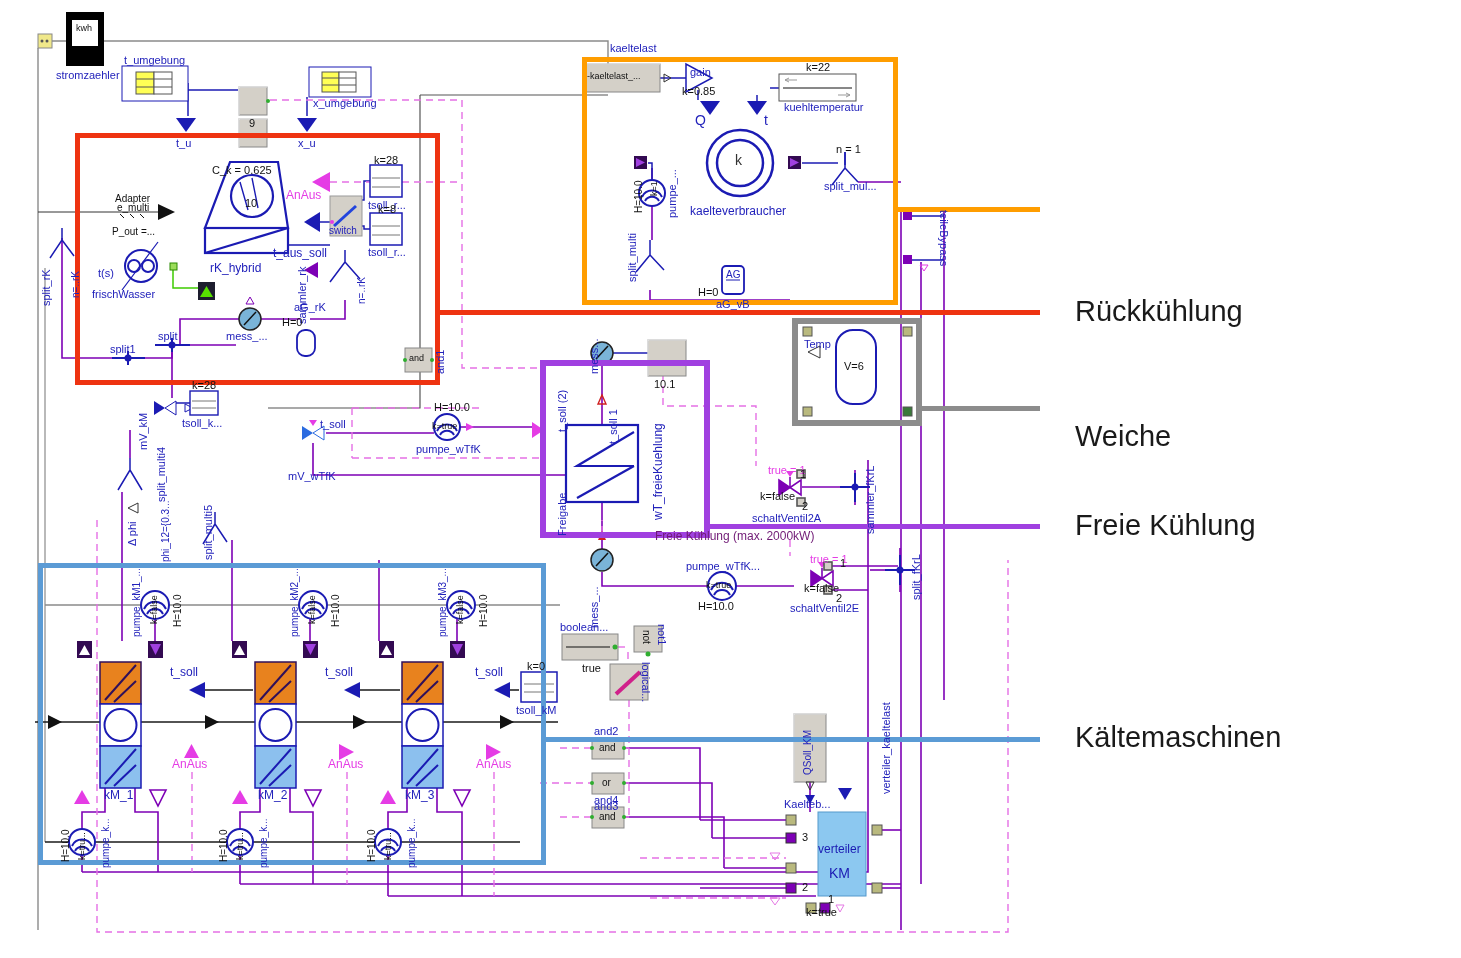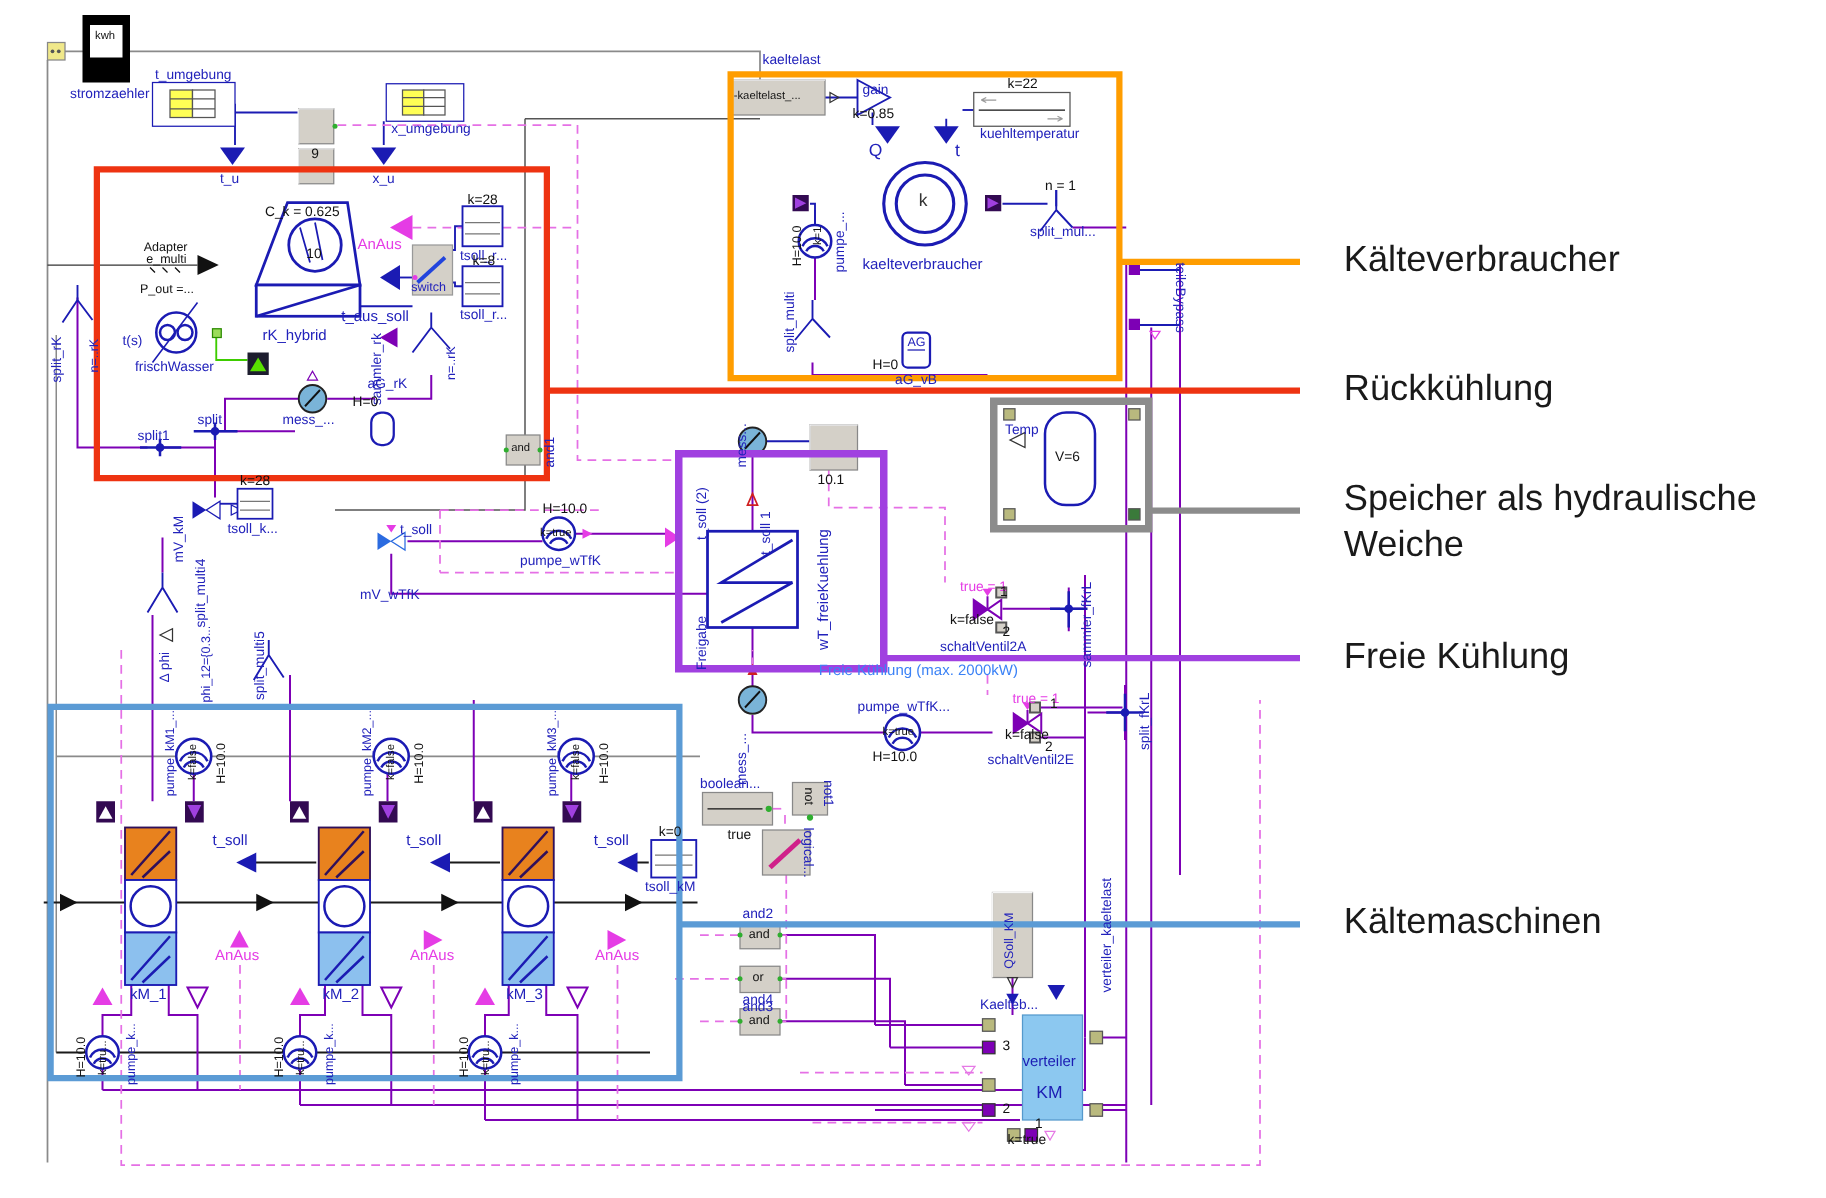--- a/index.html
+++ b/index.html
@@ -4,21 +4,21 @@
 <style>
   html,body{margin:0;padding:0;background:#fff;}
   #canvas{position:relative;width:1461px;height:958px;background:#fff;overflow:hidden;
           font-family:"Liberation Sans",sans-serif;}
   #wires{position:absolute;left:0;top:0;z-index:1;}
   .region{position:absolute;z-index:3;box-sizing:border-box;background:transparent;}
   .callout{position:absolute;z-index:3;height:5px;}
   .lbl{position:absolute;z-index:4;font-size:11px;color:#2222bb;white-space:nowrap;line-height:1.1;}
   .k{color:#111;}
   .m{color:#e53ce5;}
-  .rd{color:#3b82f6;}
+  .rd{color:#701a75;}
   .s9{font-size:9px;}
   .s10{font-size:10px;}
   .s12{font-size:12px;}
   .s14{font-size:14px;}
   .v{transform:rotate(-90deg);transform-origin:0 0;}
   .vc{transform:rotate(90deg);transform-origin:0 0;}
   .big{font-size:29px;color:#1a1a1a;}
 </style>
 </head>
 <body>
@@ -492,23 +492,21 @@
 <div class="region" style="left:792px;top:318px;width:130px;height:108px;border:6px solid #8c8c8c;"></div>
 <div class="region" style="left:540px;top:360px;width:170px;height:178px;border:6px solid #a040e0;"></div>
 <div class="region" style="left:38px;top:563px;width:508px;height:302px;border:5px solid #5b9bd5;"></div>
 
 <div class="callout" style="left:897px;top:207px;width:143px;background:#ff9d00;"></div>
 <div class="callout" style="left:440px;top:310px;width:600px;background:#ee3311;"></div>
 <div class="callout" style="left:919px;top:406px;width:121px;background:#8c8c8c;"></div>
 <div class="callout" style="left:707px;top:524px;width:333px;background:#a040e0;"></div>
 <div class="callout" style="left:544px;top:737px;width:496px;background:#5b9bd5;"></div>
 
-<div class="lbl big" style="left:1075px;top:193px;">Kälteverbraucher</div>
 <div class="lbl big" style="left:1075px;top:296px;">Rückkühlung</div>
-<div class="lbl big" style="left:1075px;top:384px;">Speicher als hydraulische</div>
 <div class="lbl big" style="left:1075px;top:421px;">Weiche</div>
 <div class="lbl big" style="left:1075px;top:510px;">Freie Kühlung</div>
 <div class="lbl big" style="left:1075px;top:722px;">Kältemaschinen</div>
 
 <div class="lbl k s9" style="left:76px;top:24px;">kwh</div>
 <div class="lbl" style="left:56px;top:69px;">stromzaehler</div>
 <div class="lbl" style="left:124px;top:54px;">t_umgebung</div>
 <div class="lbl" style="left:313px;top:97px;">x_umgebung</div>
 <div class="lbl k" style="left:249px;top:117px;">9</div>
 <div class="lbl k" style="left:245px;top:149px;margin-top:48px;">10</div>
@@ -521,21 +519,21 @@
 <div class="lbl k s10" style="left:117px;top:202px;">e_multi</div>
 <div class="lbl k s10" style="left:112px;top:226px;">P_out =...</div>
 <div class="lbl s12" style="left:210px;top:262px;">rK_hybrid</div>
 <div class="lbl s12" style="left:273px;top:247px;">t_aus_soll</div>
 <div class="lbl s10" style="left:329px;top:225px;">switch</div>
 <div class="lbl k" style="left:374px;top:154px;">k=28</div>
 <div class="lbl" style="left:368px;top:199px;">tsoll_r...</div>
 <div class="lbl k" style="left:378px;top:203px;">k=8</div>
 <div class="lbl" style="left:368px;top:246px;">tsoll_r...</div>
 <div class="lbl" style="left:98px;top:267px;">t(s)</div>
-<div class="lbl" style="left:108px;top:288px;">frischWasser</div>
+<div class="lbl" style="left:92px;top:288px;">frischWasser</div>
 <div class="lbl v" style="left:296px;top:324px;">sammler_rk</div>
 <div class="lbl v s10" style="left:356px;top:304px;">n=..rK</div>
 <div class="lbl v" style="left:40px;top:306px;">split_rK</div>
 <div class="lbl v s10" style="left:70px;top:298px;">n=..rK</div>
 <div class="lbl" style="left:294px;top:301px;">aG_rK</div>
 <div class="lbl k" style="left:282px;top:316px;">H=0</div>
 <div class="lbl" style="left:226px;top:330px;">mess_...</div>
 <div class="lbl" style="left:158px;top:330px;">split</div>
 <div class="lbl" style="left:110px;top:343px;">split1</div>
 <div class="lbl k s9" style="left:409px;top:354px;">and</div>

